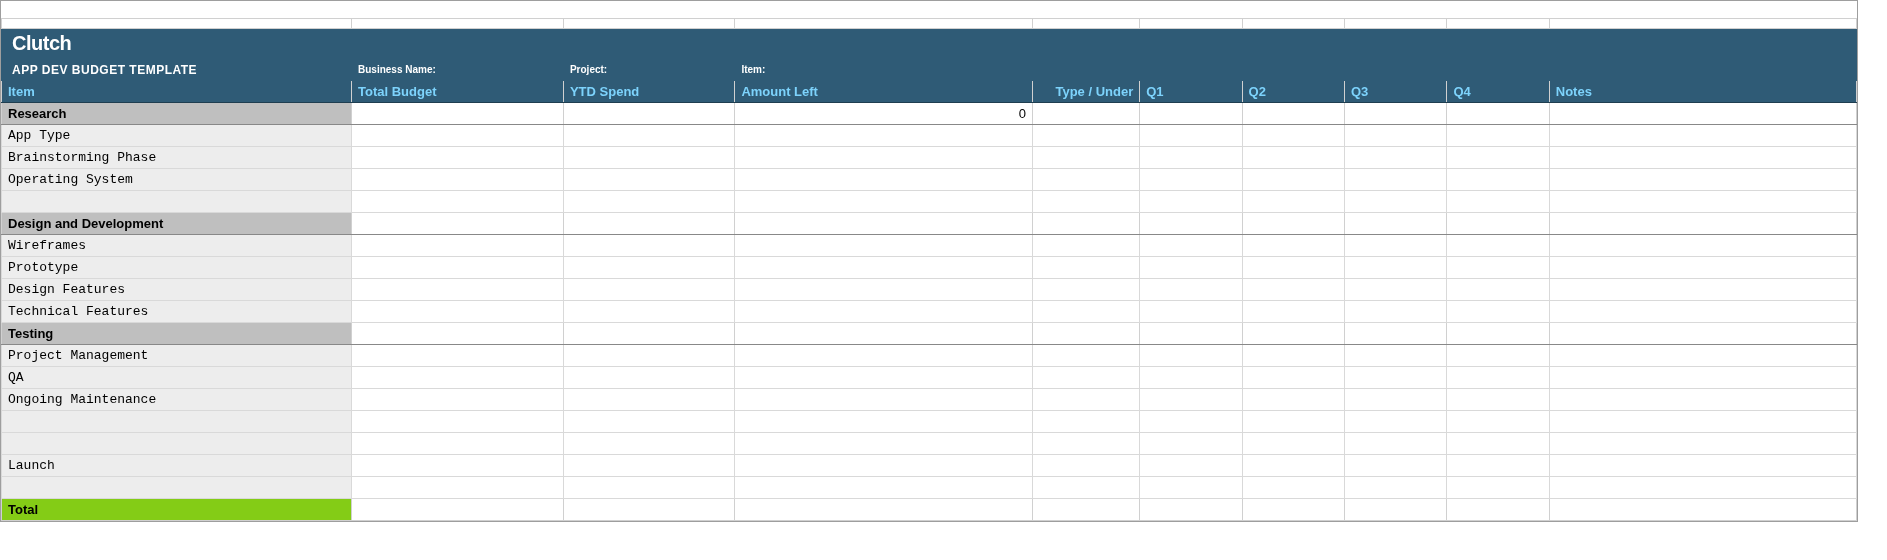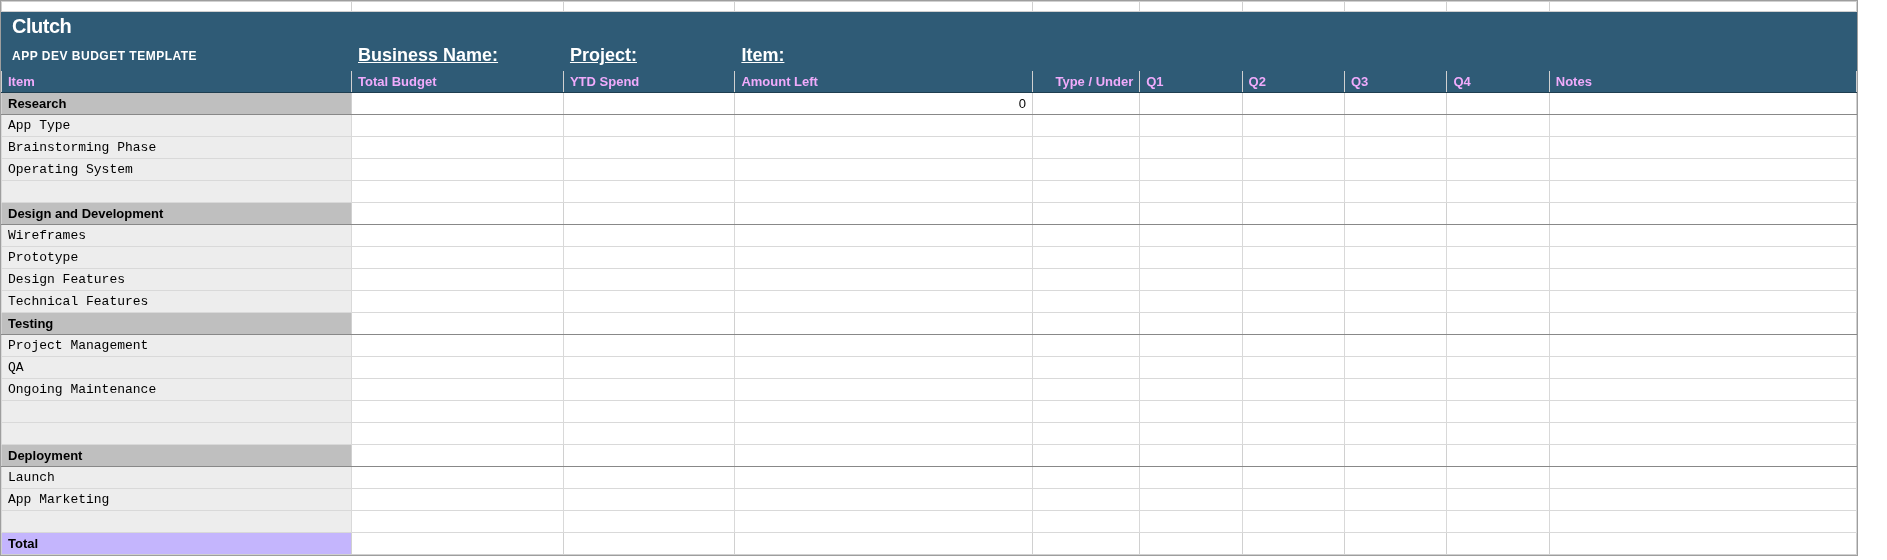--- a/index.html
+++ b/index.html
@@ -8,20 +8,21 @@
     padding: 0;
     font-family: Arial, Helvetica, sans-serif;
     font-size: 13px;
     background: #fff;
     color: #000;
   }
   .sheet {
     width: 1856px;
     border-collapse: collapse;
     table-layout: fixed;
+    margin-top: 17px;
   }
   .sheet td, .sheet th {
     border: 1px solid #d0d0d0;
     padding: 3px 6px;
     height: 22px;
     overflow: hidden;
     white-space: nowrap;
     vertical-align: middle;
   }
   
@@ -43,29 +44,28 @@
     padding-left: 10px !important;
   }
   .banner-title {
     font-weight: bold;
     font-size: 12px;
     letter-spacing: 0.5px;
     padding-left: 10px !important;
   }
   .banner-sublabel {
     font-weight: bold;
-    font-size: 18px;
+    font-size: 10px;
     vertical-align: bottom;
     padding-bottom: 4px !important;
-    text-decoration: underline;
   }
   
   .colhdr td {
     background: #2f5b76;
-    color: #f0abfc;
+    color: #7dd3fc;
     font-weight: bold;
     border-top: 1px solid #9fb5c2;
     border-bottom: 1px solid #1f3e50;
   }
   
   .section td.first {
     background: #bfbfbf;
     font-weight: bold;
   }
   .section td.rest {
@@ -94,21 +94,21 @@
     background: #ededed;
   }
   .spacer td.rest {
     background: #fff;
   }
   .spacer td {
     border-color: #d9d9d9;
   }
   
   .total td.first {
-    background: #c4b5fd;
+    background: #84cc16;
     font-weight: bold;
   }
   .total td.rest {
     background: #fff;
   }
   .right { text-align: right; }
 
   
   col.c-item   { width: 294px; }
   col.c-budget { width: 178px; }
@@ -384,46 +384,22 @@
           <td class="rest"></td>
           <td class="rest"></td>
           <td class="rest"></td>
           <td class="rest"></td>
           <td class="rest"></td>
           <td class="rest"></td>
           <td class="rest"></td>
           <td class="rest"></td>
           <td class="rest"></td>
         </tr>
-        <tr class="section">
-          <td class="first">Deployment</td>
-          <td class="rest"></td>
-          <td class="rest"></td>
-          <td class="rest right"></td>
-          <td class="rest"></td>
-          <td class="rest"></td>
-          <td class="rest"></td>
-          <td class="rest"></td>
-          <td class="rest"></td>
-          <td class="rest"></td>
-        </tr>
         <tr class="item">
           <td class="first">Launch</td>
-          <td class="rest"></td>
-          <td class="rest"></td>
-          <td class="rest"></td>
-          <td class="rest"></td>
-          <td class="rest"></td>
-          <td class="rest"></td>
-          <td class="rest"></td>
-          <td class="rest"></td>
-          <td class="rest"></td>
-        </tr>
-        <tr class="item">
-          <td class="first">App Marketing</td>
           <td class="rest"></td>
           <td class="rest"></td>
           <td class="rest"></td>
           <td class="rest"></td>
           <td class="rest"></td>
           <td class="rest"></td>
           <td class="rest"></td>
           <td class="rest"></td>
           <td class="rest"></td>
         </tr>

